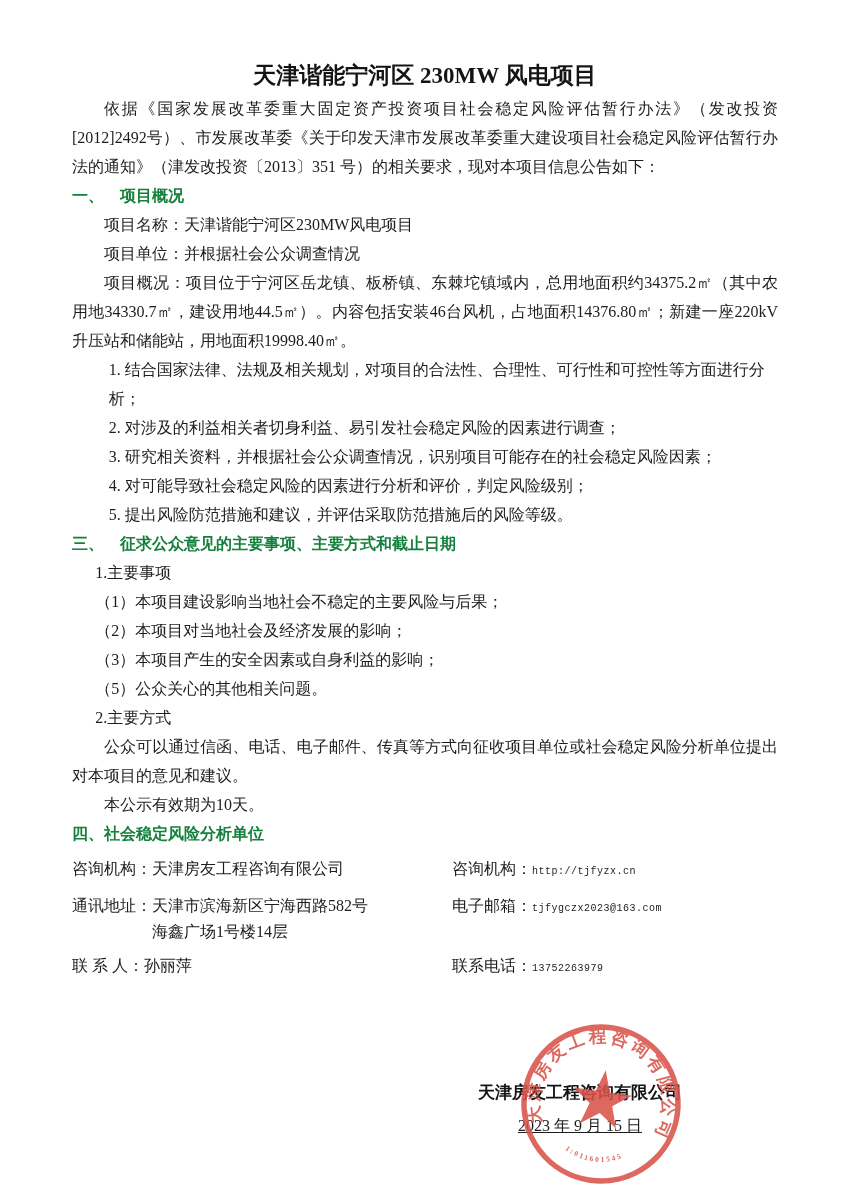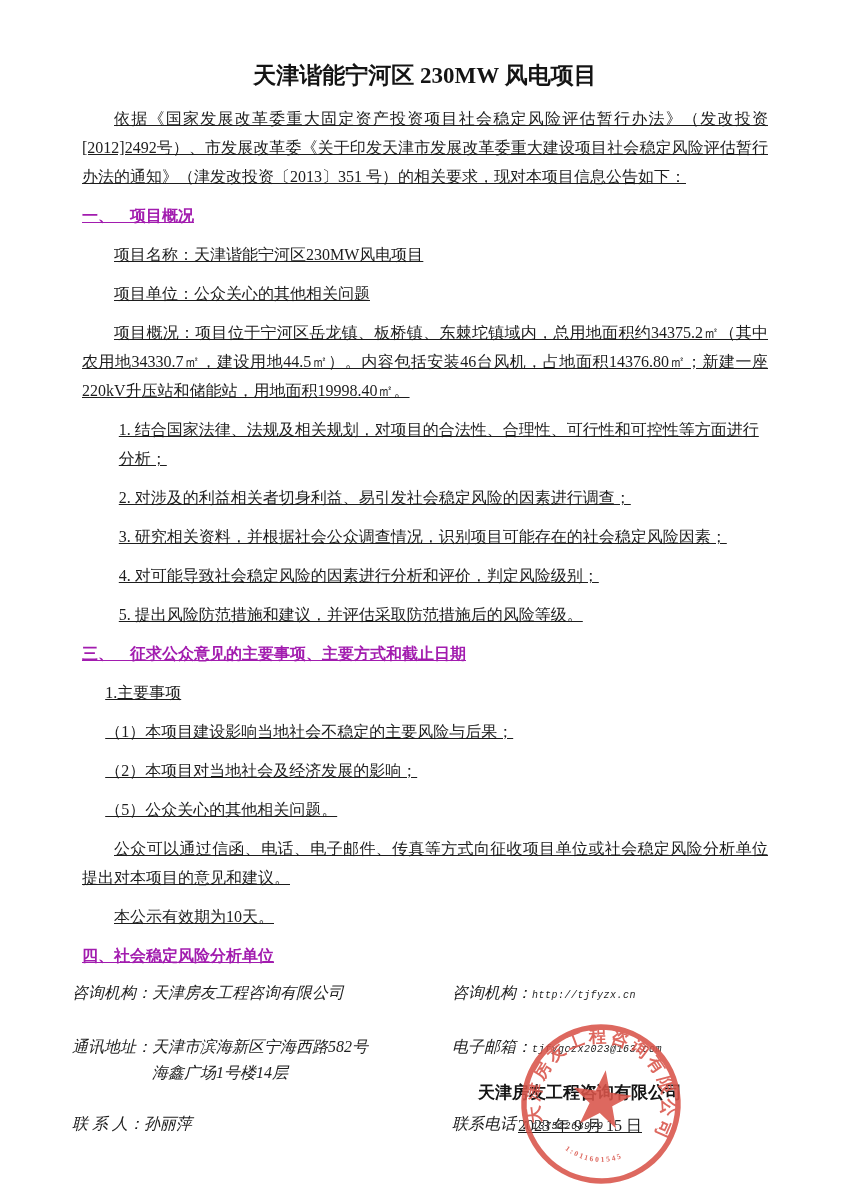--- a/index.html
+++ b/index.html
@@ -19,43 +19,42 @@
     font-size:23px;
     font-weight:bold;
     color:#141414;
     line-height:36px;
     margin:0;
   }
   .doc-title.second{margin-top:10px;margin-bottom:22px;}
   .line{
     font-size:16px;
     line-height:29px;
-    margin:10px;
-    text-decoration:underline;
+    margin:0;
   }
   .indent{text-indent:2em;}
   .justify{text-align:justify;}
   .heading{
     font-weight:bold;
-    color:#a21caf;
+    color:#15803d;
     font-size:16px;
     line-height:29px;
   }
   .item{padding-left:2.3em;}
   .sub{padding-left:1.45em;}
   .contact{
     display:grid;
     grid-template-columns:380px 1fr;
     grid-auto-rows:auto;
     margin-top:8px;
     font-size:16px;
     line-height:26px;
   }
-  .contact .cell{padding:0;font-style:italic;}
-  .contact .row-gap{margin-top:25px;}
+  .contact .cell{padding:0;}
+  .contact .row-gap{margin-top:8px;}
   .lbl{white-space:pre;}
   .addr-wrap{display:inline-block;vertical-align:top;}
   .mono{
     font-family:"Liberation Mono","DejaVu Sans Mono",monospace;
     font-size:10px;
     letter-spacing:.5px;
   }
   .signature{
     position:absolute;
     left:400px;top:1082px;
@@ -91,34 +90,36 @@
 <body>
 
 <div class="page">
 
   <h1 class="doc-title">天津谐能宁河区 230MW 风电项目</h1>
 
   <p class="line indent justify">依据《国家发展改革委重大固定资产投资项目社会稳定风险评估暂行办法》（发改投资[2012]2492号）、市发展改革委《关于印发天津市发展改革委重大建设项目社会稳定风险评估暂行办法的通知》（津发改投资〔2013〕351 号）的相关要求，现对本项目信息公告如下：</p>
 
   <div class="line heading">一、　项目概况</div>
   <p class="line indent">项目名称：天津谐能宁河区230MW风电项目</p>
-  <p class="line indent">项目单位：公众关心的其他相关问题</p>
+  <p class="line indent">项目单位：并根据社会公众调查情况</p>
   <p class="line indent justify">项目概况：项目位于宁河区岳龙镇、板桥镇、东棘坨镇域内，总用地面积约34375.2㎡（其中农用地34330.7㎡，建设用地44.5㎡）。内容包括安装46台风机，占地面积14376.80㎡；新建一座220kV升压站和储能站，用地面积19998.40㎡。</p>
 
   <p class="line item">1. 结合国家法律、法规及相关规划，对项目的合法性、合理性、可行性和可控性等方面进行分析；</p>
   <p class="line item">2. 对涉及的利益相关者切身利益、易引发社会稳定风险的因素进行调查；</p>
   <p class="line item">3. 研究相关资料，并根据社会公众调查情况，识别项目可能存在的社会稳定风险因素；</p>
   <p class="line item">4. 对可能导致社会稳定风险的因素进行分析和评价，判定风险级别；</p>
   <p class="line item">5. 提出风险防范措施和建议，并评估采取防范措施后的风险等级。</p>
 
   <div class="line heading">三、　征求公众意见的主要事项、主要方式和截止日期</div>
   <p class="line sub">1.主要事项</p>
   <p class="line sub">（1）本项目建设影响当地社会不稳定的主要风险与后果；</p>
   <p class="line sub">（2）本项目对当地社会及经济发展的影响；</p>
+  <p class="line sub">（3）本项目产生的安全因素或自身利益的影响；</p>
   <p class="line sub">（5）公众关心的其他相关问题。</p>
+  <p class="line sub">2.主要方式</p>
   <p class="line indent justify">公众可以通过信函、电话、电子邮件、传真等方式向征收项目单位或社会稳定风险分析单位提出对本项目的意见和建议。</p>
   <p class="line indent">本公示有效期为10天。</p>
 
   <div class="line heading">四、社会稳定风险分析单位</div>
 
   <div class="contact">
     <div class="cell">
       <span class="lbl">咨询机构：</span><span>天津房友工程咨询有限公司</span>
     </div>
     <div class="cell">

